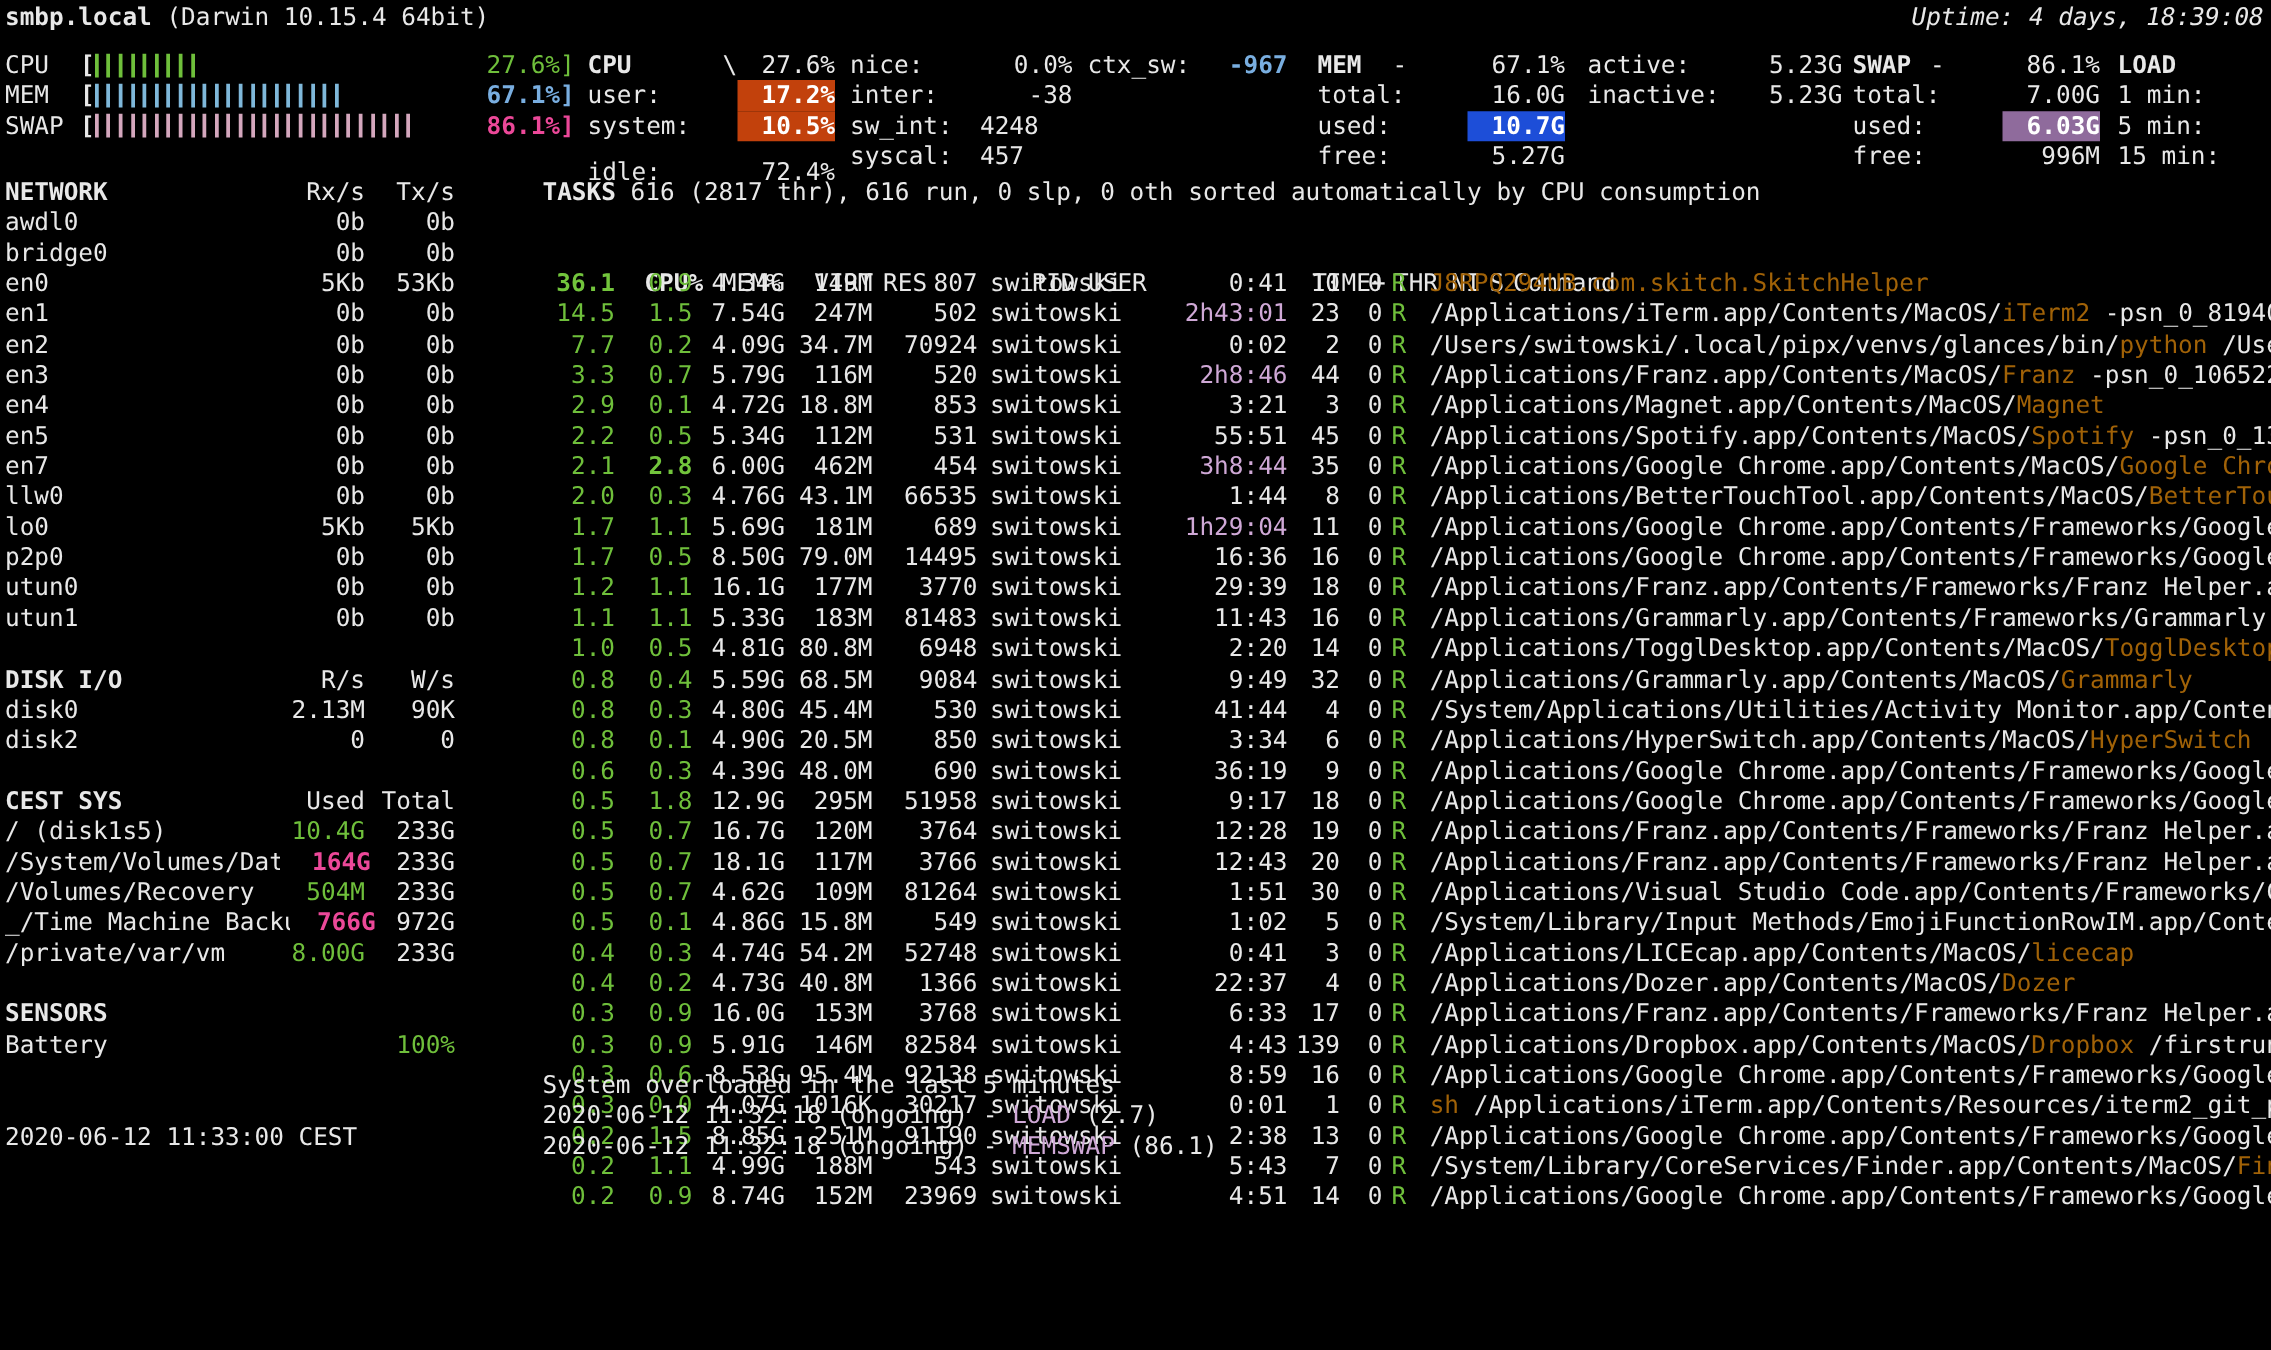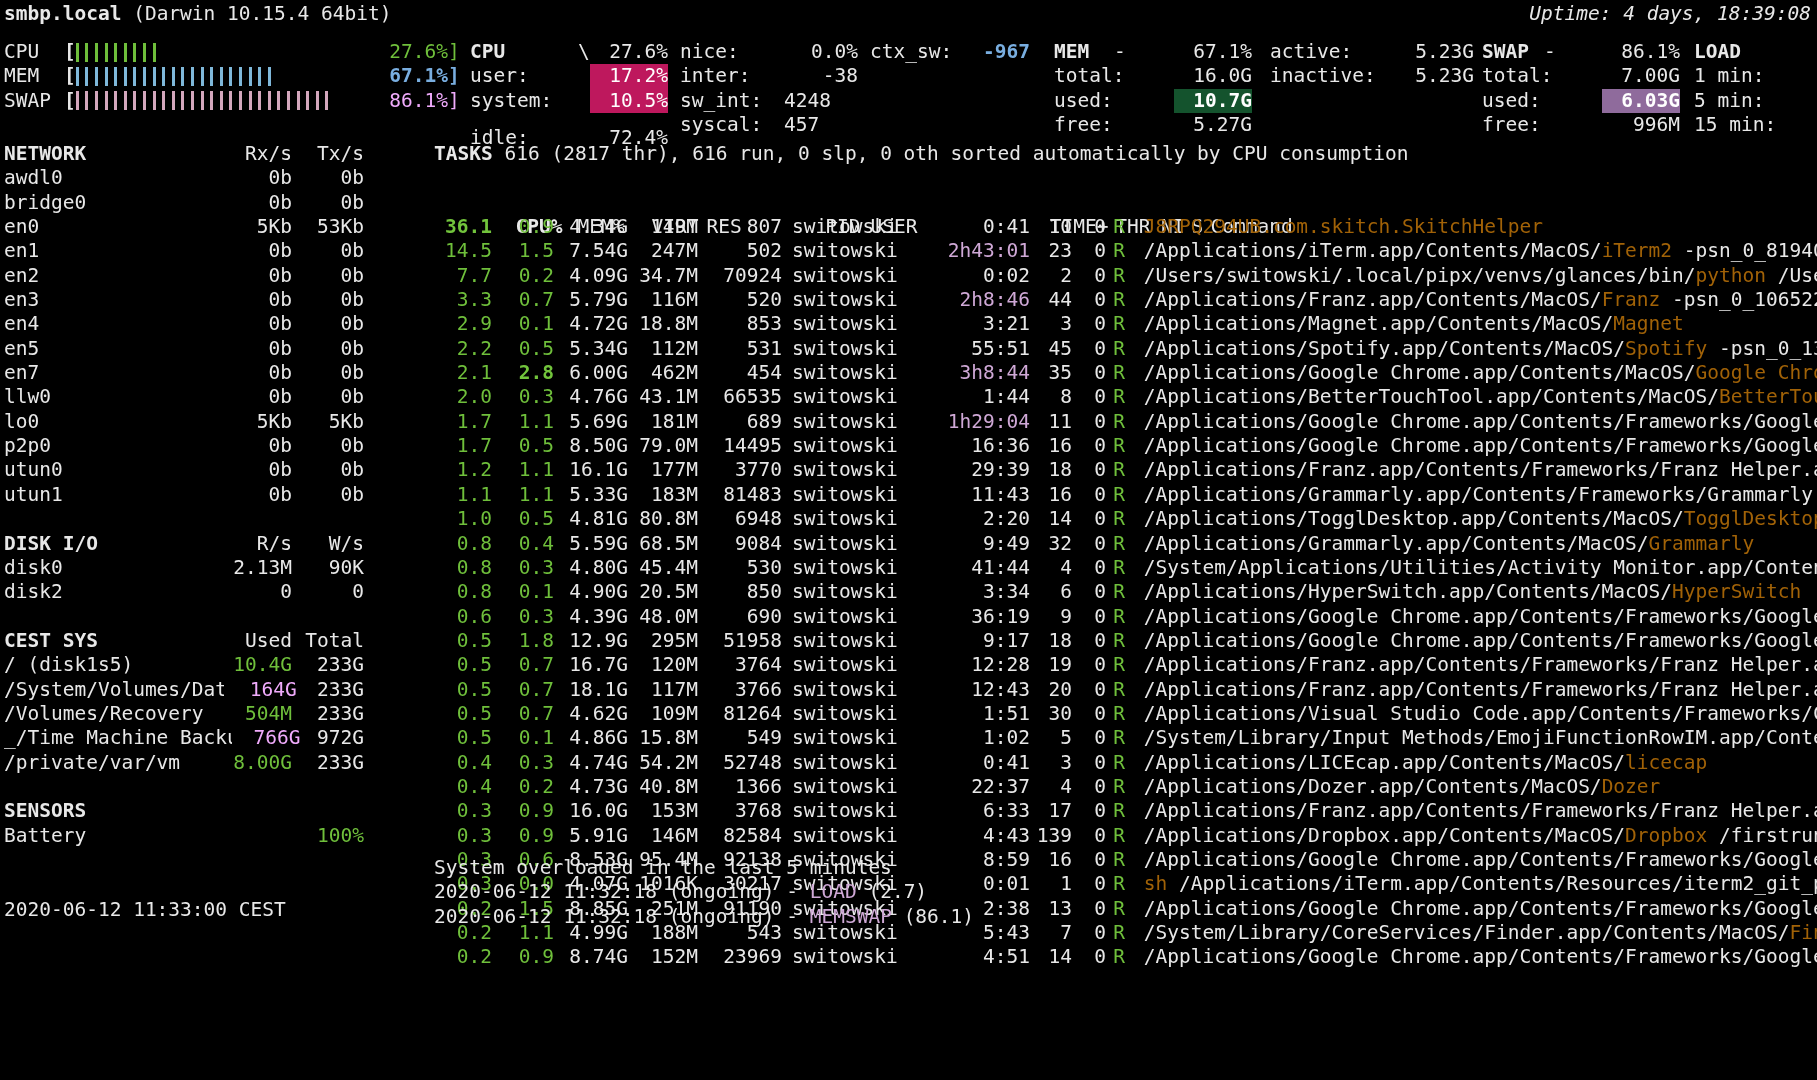--- a/index.html
+++ b/index.html
@@ -22,23 +22,23 @@
     width: 1817px;
     height: 1080px;
     background: #000;
   }
   .bold { font-weight: bold; }
   .white { color: #e8e8e8; }
   .green { color: #6fbf3b; }
   .greenb { color: #72c43c; font-weight: bold; }
   .blueb { color: #79aee0; font-weight: bold; }
   .violet { color: #cfa8d6; }
-  .violetb { color: #f0abfc; font-weight: normal; }
-  .hl-green { background: #be185d; color: #ffffff; font-weight: normal; }
-  .hl-blue { background: #14532d; color: #ffffff; font-weight: bold; }
+  .violetb { color: #ec4899; font-weight: bold; }
+  .hl-green { background: #c2410c; color: #ffffff; font-weight: bold; }
+  .hl-blue { background: #1d4ed8; color: #ffffff; font-weight: bold; }
   .hl-violet { background: #8f6b9c; color: #ffffff; font-weight: bold; }
   .proc-green { color: #a16207; }
 
   
   #topbar {
     position: absolute; top: 0px; left: 0px; width: 1817px; height: 30px;
   }
   #hostname { position: absolute; left: 4px; top: 2px; white-space: pre; }
   #uptime { position: absolute; right: 6px; top: 2px; white-space: pre; font-style: italic; }
 

